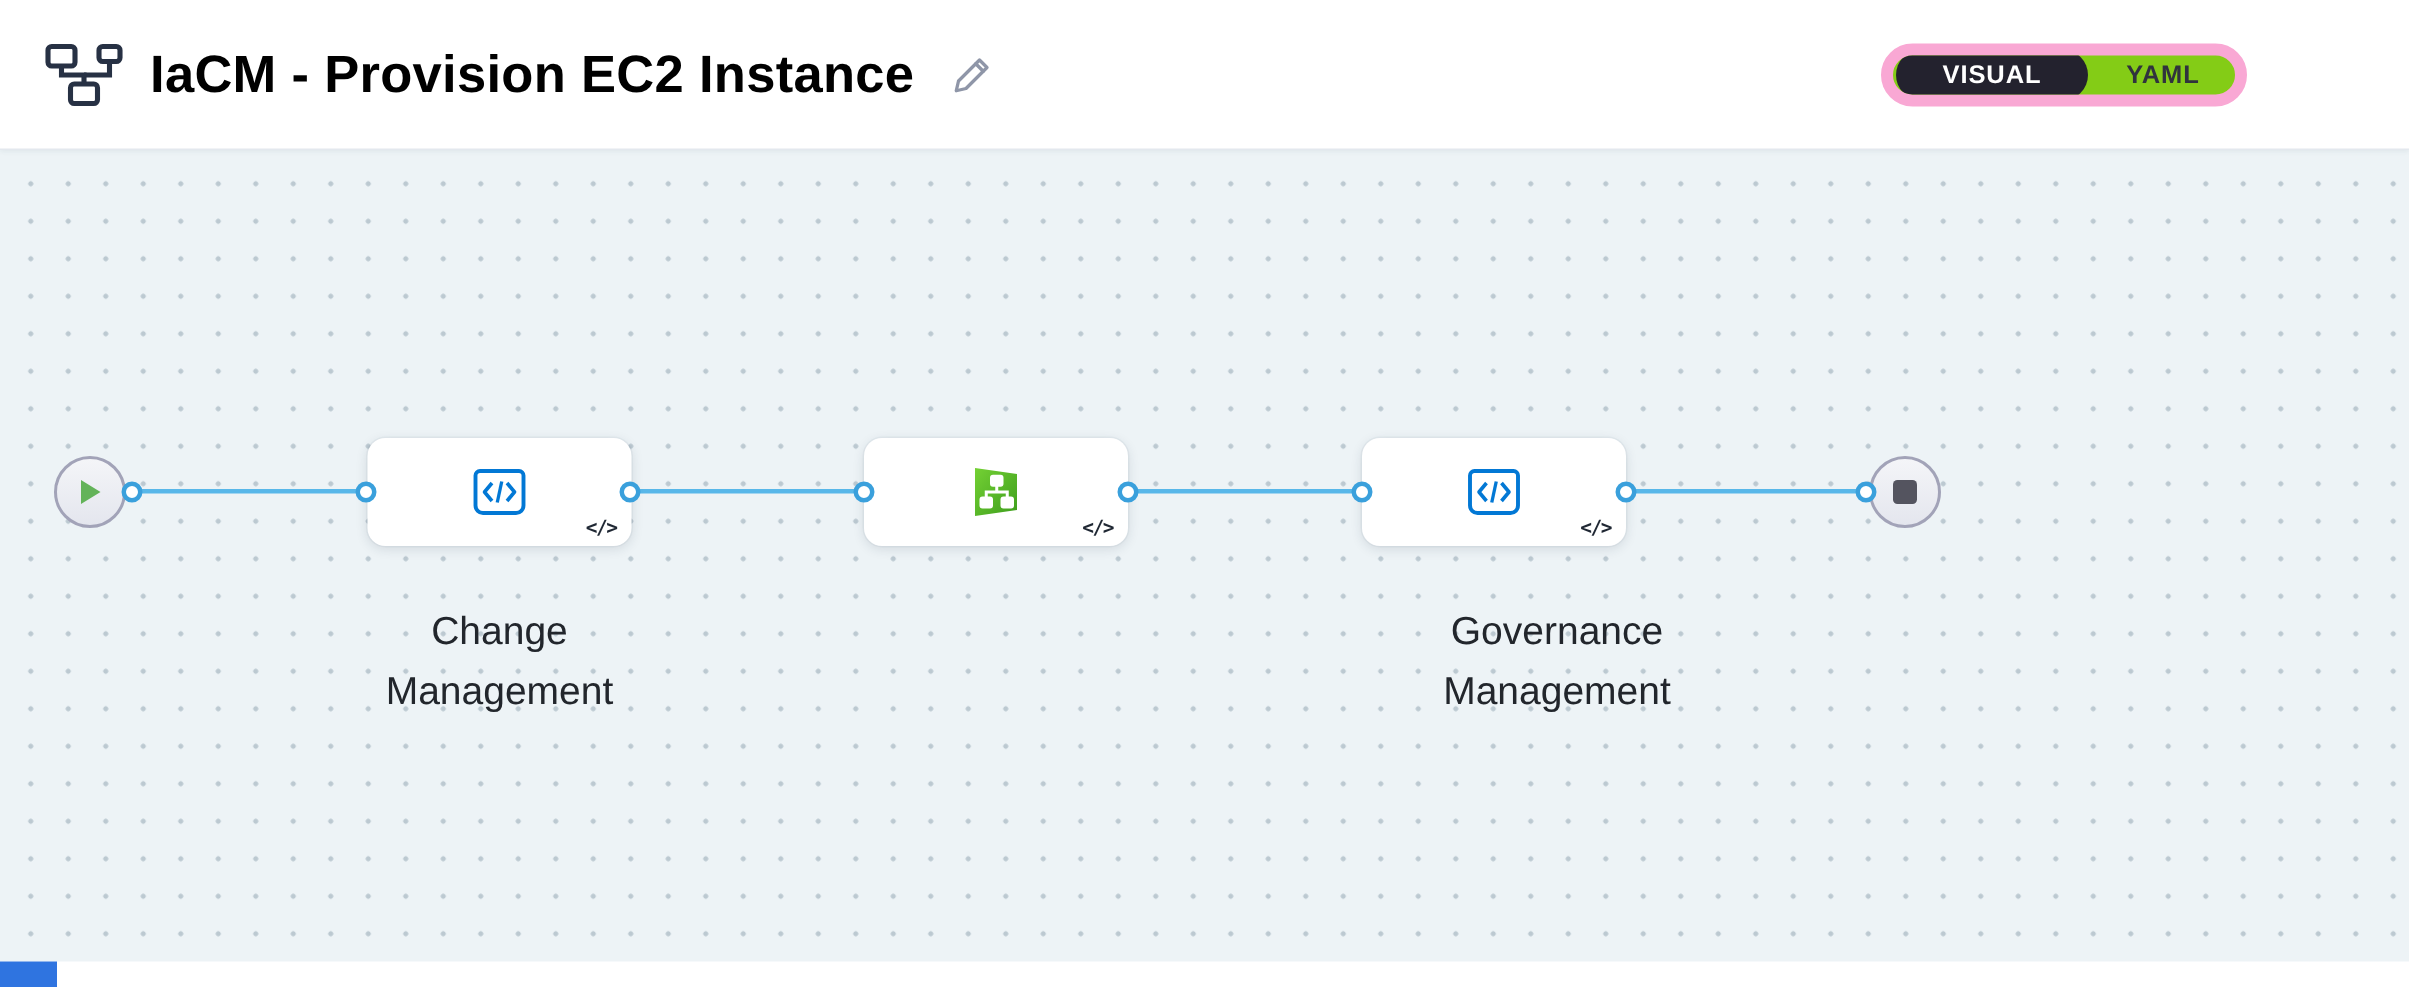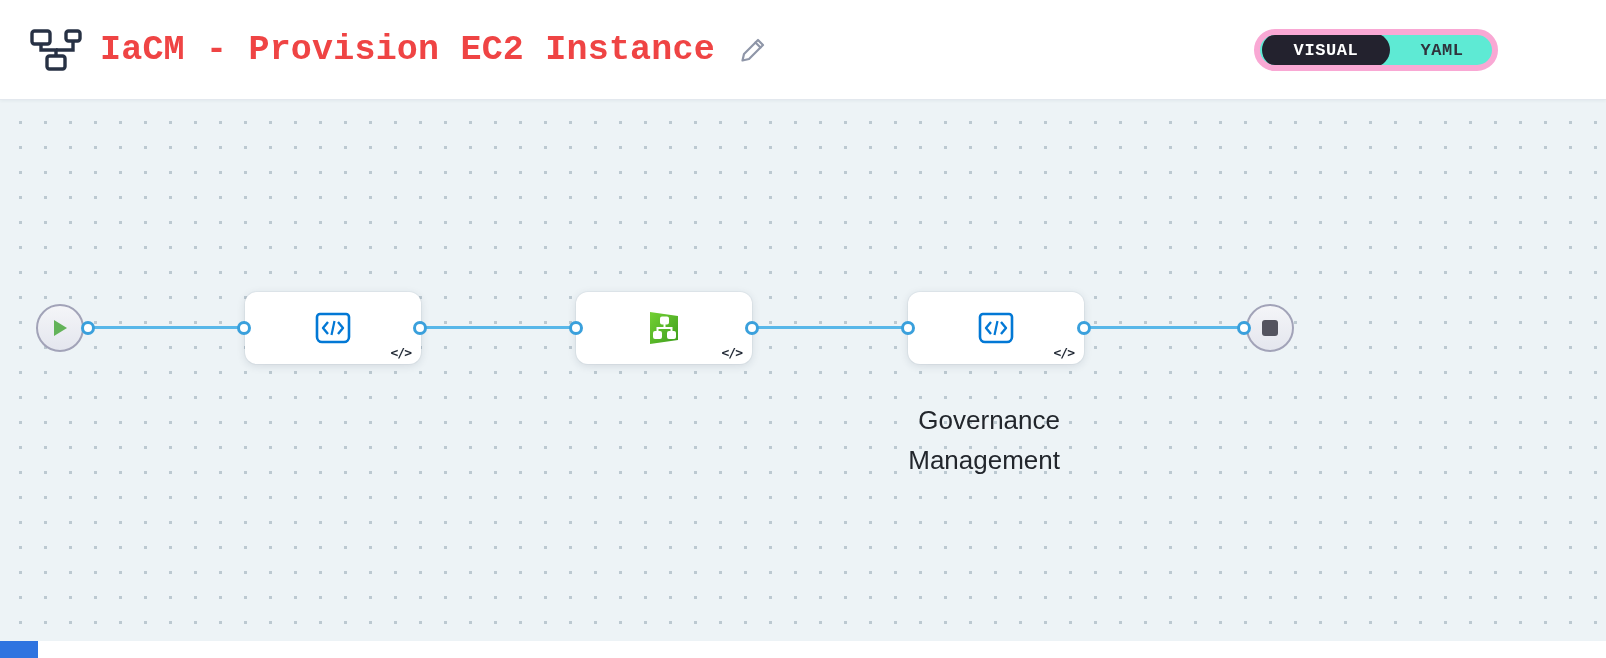--- a/index.html
+++ b/index.html
@@ -8,30 +8,30 @@
   
   .header {
     position:absolute; left:0; top:0; width:1606px; height:100px;
     background:#ffffff; border-bottom:1px solid #e3e8ee;
     display:flex; align-items:center; padding:0 0 0 30px;
     box-shadow:0 1px 3px rgba(40,60,80,0.06);
     z-index:5;
   }
   .pipeline-glyph { width:52px; height:44px; margin-right:18px; flex:0 0 auto; }
   .page-title {
-    font-size:35px; font-weight:700; color:#ef4444; letter-spacing:0.2px;font-family:Liberation Mono, monospace;
+    font-size:35px; font-weight:700; color:#000000; letter-spacing:0.2px;
   }
   .edit-btn {
     width:40px; height:40px; margin-left:18px; border:none; background:transparent;
     cursor:pointer; display:flex; align-items:center; justify-content:center;
   }
   .view-toggle {
     position:absolute; right:108px; top:29px;
-    width:244px; height:42px; border:6px solid #f9a8d4; border-radius:22px;
-    background:#5eead4; display:flex; align-items:center; overflow:hidden;font-family:Liberation Mono, monospace;
+    width:244px; height:42px; border:8px solid #f9a8d4; border-radius:22px;
+    background:#84cc16; display:flex; align-items:center; overflow:hidden;
   }
   .toggle-option {
     height:100%; display:flex; align-items:center; justify-content:center;
     font-size:17px; font-weight:700; letter-spacing:0.6px; cursor:pointer;
   }
   .toggle-option.selected {
     background:#23222e; color:#ffffff; border-radius:19px; flex:0 0 128px;
     margin:2px; height:34px;
   }
   .toggle-option.unselected { color:#30333d; flex:1; }
@@ -131,20 +131,21 @@
 
   <div class="stage-card" style="left:245px;">
     <svg width="44" height="40" viewBox="0 0 44 40" fill="none" stroke="#0278d5" stroke-width="2.6" stroke-linejoin="round">
       <path d="M9 6 h26 a3 3 0 0 1 3 3 v20 a5 5 0 0 1 -5 5 H11 a5 5 0 0 1 -5 -5 V9 a3 3 0 0 1 3 -3 Z"></path>
       <path d="M17 14 l-5 6 5 6" stroke-width="2.4"></path>
       <path d="M27 14 l5 6 -5 6" stroke-width="2.4"></path>
       <path d="M23.5 13 l-3 14" stroke-width="2.2"></path>
     </svg>
     <span class="code-badge">&lt;/&gt;</span>
   </div>
+  <div class="stage-label" style="left:223px;">Change Management</div>
 
   <div class="stage-card" style="left:576px;">
     <svg width="44" height="40" viewBox="0 0 44 40">
       <defs>
         <linearGradient id="grn" x1="0" y1="0" x2="1" y2="1">
           <stop offset="0" stop-color="#74d134"></stop>
           <stop offset="1" stop-color="#3e9e1d"></stop>
         </linearGradient>
       </defs>
       <path d="M8 4 L36 8 V32 L8 36 Z" fill="url(#grn)"></path>
@@ -160,21 +161,21 @@
 
   <div class="stage-card" style="left:908px;">
     <svg width="44" height="40" viewBox="0 0 44 40" fill="none" stroke="#0278d5" stroke-width="2.6" stroke-linejoin="round">
       <path d="M9 6 h26 a3 3 0 0 1 3 3 v20 a5 5 0 0 1 -5 5 H11 a5 5 0 0 1 -5 -5 V9 a3 3 0 0 1 3 -3 Z"></path>
       <path d="M17 14 l-5 6 5 6" stroke-width="2.4"></path>
       <path d="M27 14 l5 6 -5 6" stroke-width="2.4"></path>
       <path d="M23.5 13 l-3 14" stroke-width="2.2"></path>
     </svg>
     <span class="code-badge">&lt;/&gt;</span>
   </div>
-  <div class="stage-label" style="left:840px;text-align:right;">Governance Management</div>
+  <div class="stage-label" style="left:928px;">Governance Management</div>
 
   <div class="terminal-node" style="left:1246px;">
     <div class="stop-square"></div>
   </div>
 
   <div class="footer-strip">
     <div class="footer-accent"></div>
   </div>
 </div>
 

